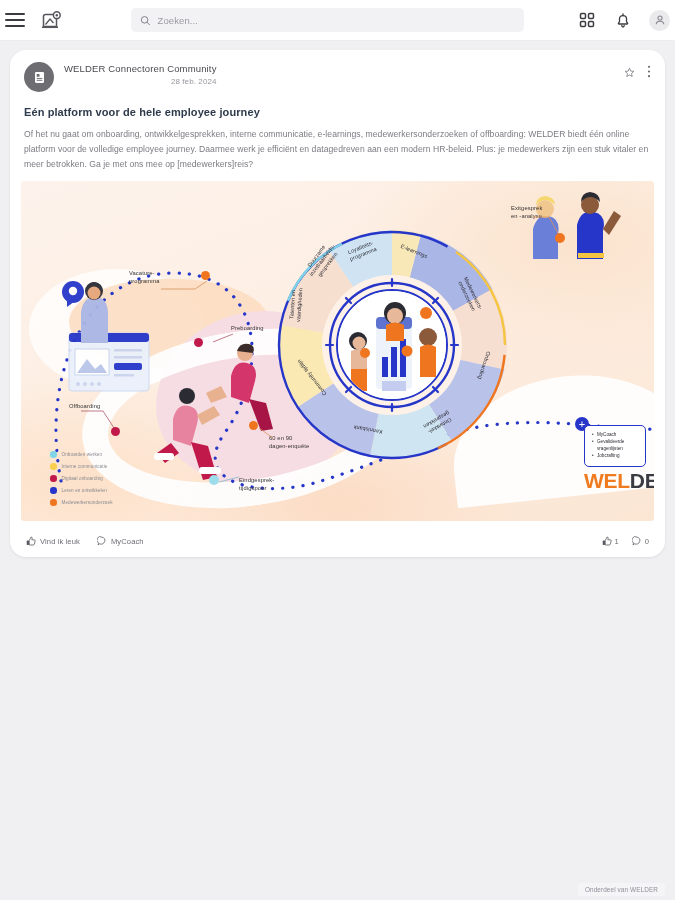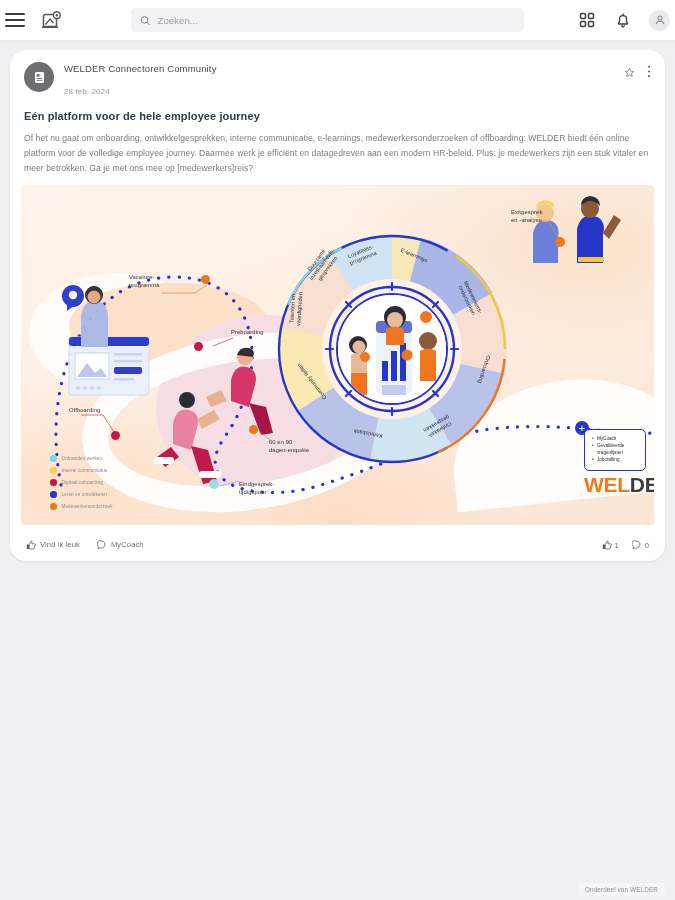--- a/index.html
+++ b/index.html
@@ -56,21 +56,21 @@
     overflow: hidden;
   }
   .card-head { display: flex; align-items: flex-start; padding: 12px 14px 0 14px; }
   .post-avatar {
     width: 30px; height: 30px; border-radius: 50%;
     background: #6d6d72; display: flex; align-items: center; justify-content: center;
     flex: 0 0 30px;
   }
   .post-meta { margin-left: 10px; padding-top: 1px; }
   .post-author { font-size: 9.5px; color: #4a4a50; letter-spacing: .15px; }
-  .post-date { font-size: 8px; color: #97979e; margin-top: 13px; letter-spacing: .1px; }
+  .post-date { font-size: 8px; color: #97979e; margin-top: 3px; letter-spacing: .1px; text-align: right; }
   .head-actions { margin-left: auto; display: flex; align-items: center; gap: 12px; padding-top: 2px; }
 
   .post-title {
     font-size: 11px; color: #2f3b4d; font-weight: bold;
     padding: 14px 14px 0 14px; letter-spacing: .1px;
   }
   .post-body {
     font-size: 8.6px; color: #7b7b83; line-height: 1.72;
     padding: 9px 14px 0 14px; letter-spacing: .05px;
   }
@@ -170,21 +170,21 @@
     font-size: 21px; font-weight: bold; letter-spacing: -.3px;
   }
   .welder-logo .wel { color: #f07a1e; }
   .welder-logo .der { color: #3b3b44; }
 
   
   .card-foot {
     display: flex; align-items: center;
     padding: 9px 16px 11px 16px; margin-top: 6px;
   }
-  .foot-btn { display: flex; align-items: flex-start; gap: 4px; cursor: pointer; margin-right: 17px; }
+  .foot-btn { display: flex; align-items: center; gap: 4px; cursor: pointer; margin-right: 17px; }
   .foot-btn span { font-size: 7.6px; color: #6e6e76; letter-spacing: .1px; }
   .foot-right { margin-left: auto; display: flex; align-items: center; gap: 13px; }
   .foot-count { display: flex; align-items: center; gap: 3px; }
   .foot-count span { font-size: 7.6px; color: #6e6e76; }
 
   .page-foot {
     position: absolute; right: 10px; bottom: 4px;
     background: #f5f5f7; border-radius: 3px;
     padding: 3px 7px; font-size: 6.4px; color: #8f8f97;
     letter-spacing: .1px;

